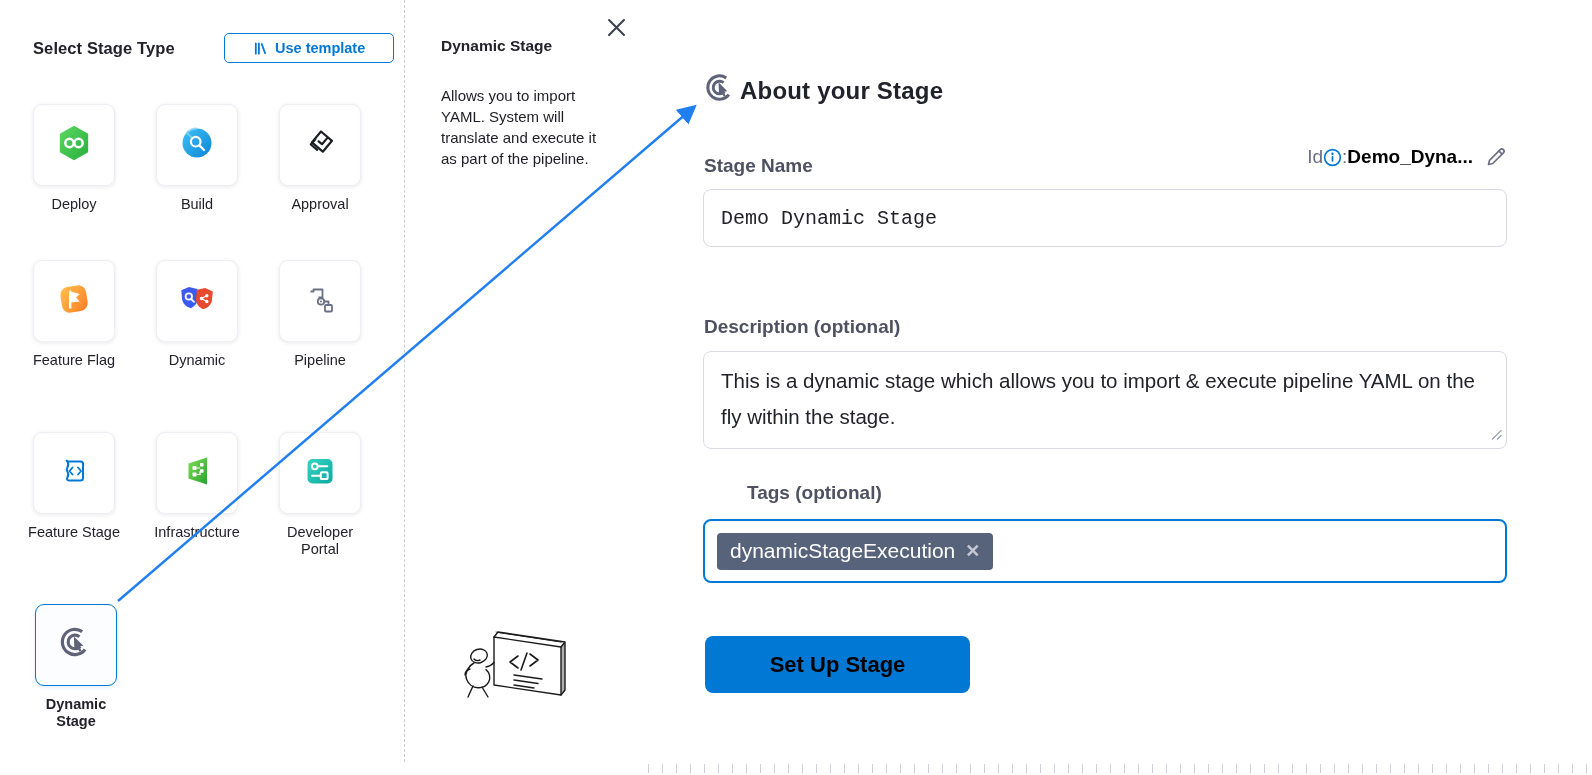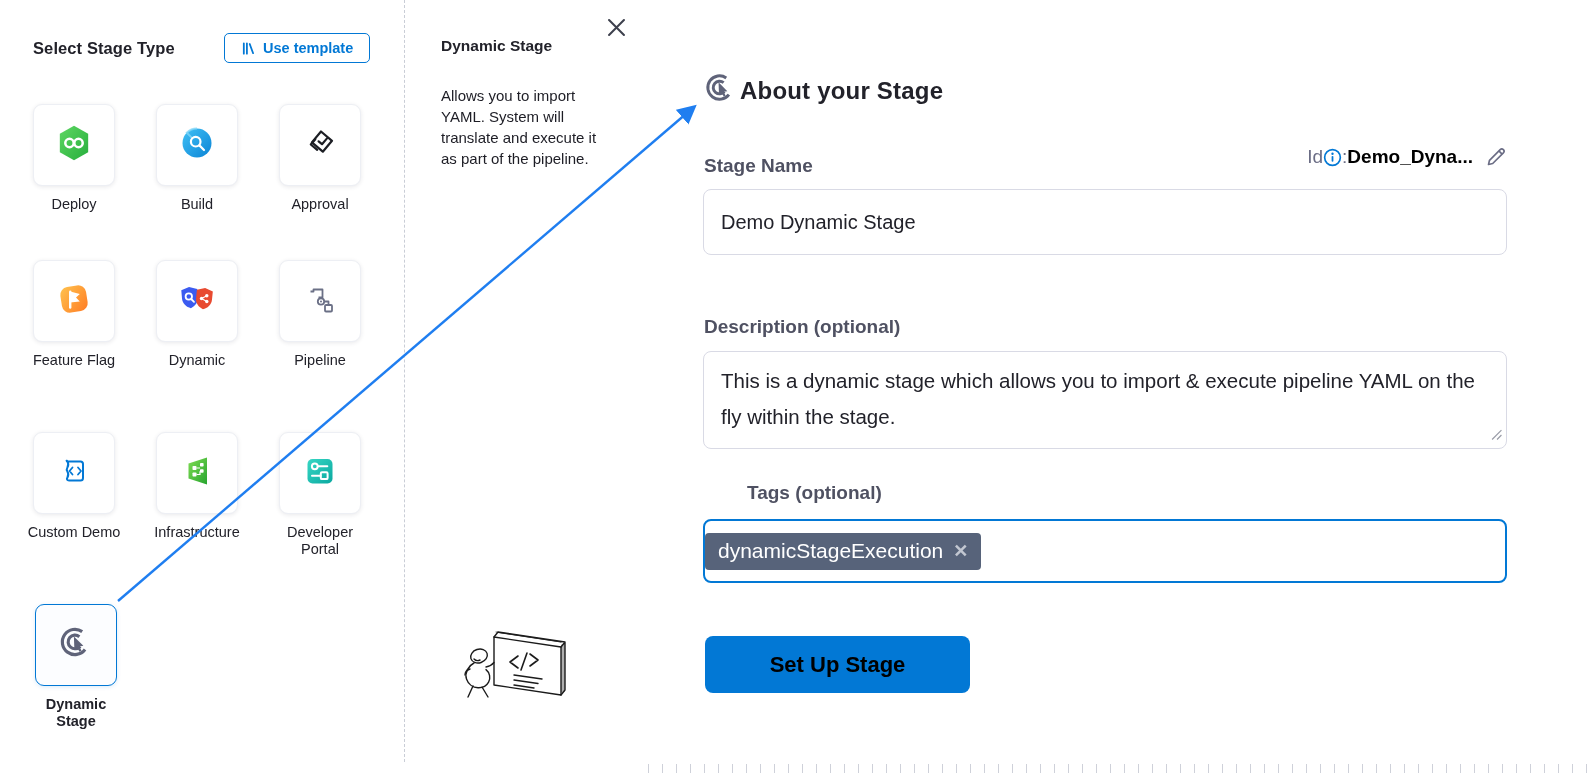--- a/index.html
+++ b/index.html
@@ -2,21 +2,21 @@
 <html><head>
 <meta charset="utf-8">
 <style>
   * { margin:0; padding:0; box-sizing:border-box; }
   html,body { width:1592px; height:775px; background:#ffffff; overflow:hidden;
               font-family:"Liberation Sans", sans-serif; color:#22222a; }
   .abs { position:absolute; }
 
   
   .left-title { left:33px; top:39px; font-size:16.5px; font-weight:700; letter-spacing:.1px; }
-  .use-template-btn { left:224px; top:33px; height:30px; padding:0 16px; display:flex; align-items:center; gap:7px;
+  .use-template-btn { left:224px; top:33px; height:30px; padding:0 28px; display:flex; align-items:center; gap:7px;
       background:#fff; border:1px solid #0278d5; border-radius:5px; cursor:pointer;
       color:#0278d5; font-size:14.5px; font-weight:700; font-family:inherit; }
   .tile-block { width:82px; }
   .tile { width:82px; height:82px; background:#fff; border:1px solid #edeff4; border-radius:9px;
       box-shadow:0 1px 4px rgba(40,41,61,.10); display:flex; align-items:center; justify-content:center; cursor:pointer; }
   .tile.sel { border:1px solid #0278d5; background:#fcfdff; box-shadow:0 1px 4px rgba(2,120,213,.15); }
   .tile-label { position:absolute; top:92px; left:50%; transform:translateX(-50%); width:104px;
       text-align:center; font-size:14.5px; line-height:17px; color:#22222a; }
   .tile-label.b { font-weight:700; width:80px; }
 
@@ -38,28 +38,28 @@
   .form-title { font-size:24px; font-weight:700; letter-spacing:.2px; }
   .field-label { font-size:19px; font-weight:600; color:#4f5162; }
   .lbl-name { left:704px; top:155px; }
   .lbl-desc { left:704px; top:316px; }
   .lbl-tags { left:704px; top:482px;margin-left:43px; }
   .id-row { top:146px; left:1180px; width:327px; display:flex; align-items:center; justify-content:flex-end; font-size:19px; }
   .id-lbl { color:#6b6d85; font-weight:400; }
   .id-sep { color:#6b6d85; }
   .id-val { color:#000000; font-weight:600; max-width:200px; white-space:nowrap; cursor:pointer; }
   .edit-btn { background:none; border:none; cursor:pointer; margin-left:12px; display:flex; }
-  .name-input { left:703px; top:189px; width:804px; height:66px; border:1px solid #d9dae5; border-radius:8px;
-      padding:0 17px; font-size:20px; color:#22222a; font-family:Liberation Sans, sans-serif; background:#fff; outline:none; }
+  .name-input { left:703px; top:189px; width:804px; height:58px; border:1px solid #d9dae5; border-radius:8px;
+      padding:0 17px; font-size:20px; color:#22222a; font-family:Liberation Mono, monospace; background:#fff; outline:none; }
   .desc-wrap { left:703px; top:351px; width:804px; height:98px; }
   .desc-input { width:100%; height:100%; border:1px solid #d9dae5; border-radius:8px; resize:none;
       padding:11px 17px; font-size:20.5px; line-height:36px; color:#22222a; font-family:inherit; outline:none; }
   .resize-handle { position:absolute; right:5px; bottom:5px; }
   .tags-box { left:703px; top:519px; width:804px; height:64px; border:2px solid #0278d5; border-radius:8px;
-      background:#fff; display:flex; align-items:center; padding:0 0; cursor:text; }
+      background:#fff; display:flex; align-items:center; padding:0 12px; cursor:text; }
   .tag-chip { background:#57637a; border-radius:4px; height:37px; display:flex; align-items:center;
       padding:0 13px; gap:10px; color:#fff; font-size:21px; }
   .tag-x { color:#c2c7d1; font-size:18px; font-weight:700; cursor:pointer; line-height:1; }
   .setup-btn { left:705px; top:636px; width:265px; height:57px; background:#0278d5; border:none; border-radius:8px;
       color:#000000; font-size:22px; font-weight:700; font-family:inherit; cursor:pointer; }
 </style>
 </head>
 <body>
 
 <div class="abs left-title">Select Stage Type</div>
@@ -165,21 +165,21 @@
   <div class="tile-label">Pipeline</div>
 </div>
 
 <div class="abs tile-block" style="left:33px; top:432px;">
   <div class="tile">
     <span><svg width="40" height="40" viewBox="0 0 40 40" fill="none">
       <path d="M15 10.5h11.5a2.5 2.5 0 0 1 2.5 2.5v14a2.5 2.5 0 0 1-2.5 2.5H15c-2 0-2.6-1.3-1.6-2.9 1.1-1.8 1.1-4.2 0-6-.9-1.5-.9-2.7 0-4.2 1.1-1.8 1.1-4.2 0-6-1-1.6-.4 0-.4 0-1-1.6-.1 0 2 .1z" stroke="#0278d5" stroke-width="2" stroke-linejoin="round"></path>
       <path d="M18.5 16.5l-3 3.5 3 3.5M24 16.5l3 3.5-3 3.5" stroke="#0278d5" stroke-width="1.8" stroke-linecap="round" stroke-linejoin="round"></path>
     </svg></span>
   </div>
-  <div class="tile-label">Custom Demo</div>
+  <div class="tile-label">Feature Stage</div>
 </div>
 
 <div class="abs tile-block" style="left:156px; top:432px;">
   <div class="tile">
     <span><svg width="40" height="40" viewBox="0 0 40 40">
       <defs>
             <linearGradient id="gInfra" x1="0" y1="0" x2="1" y2="1">
               <stop offset="0" stop-color="#7fdc53"></stop>
               <stop offset="1" stop-color="#27a42f"></stop>
             </linearGradient>

